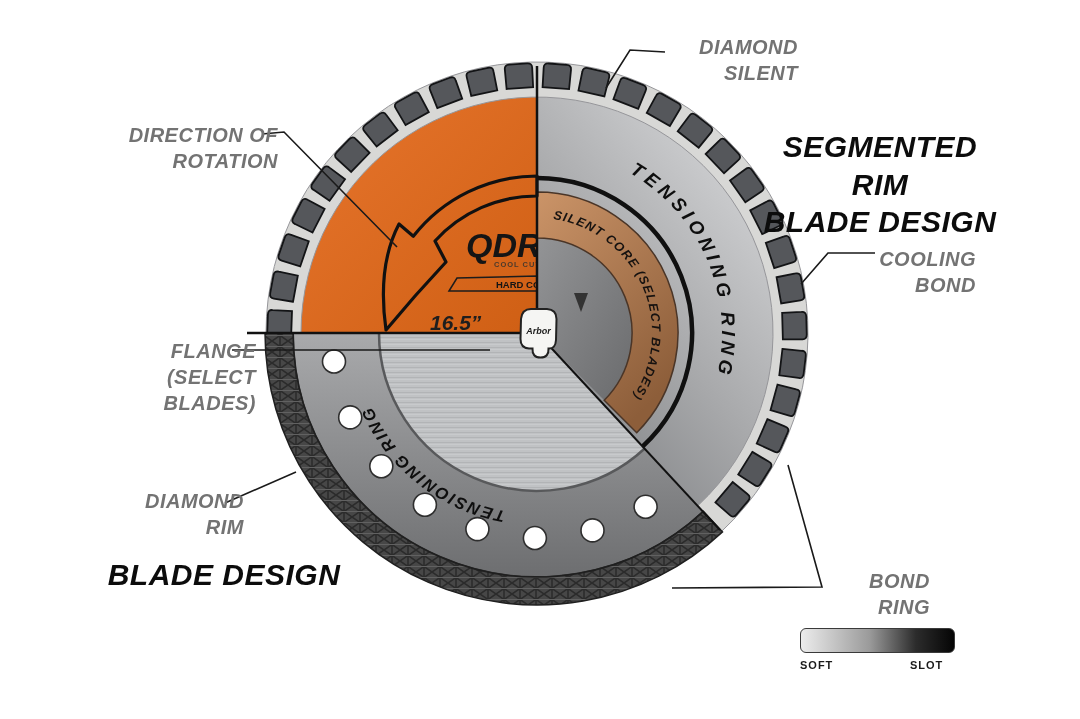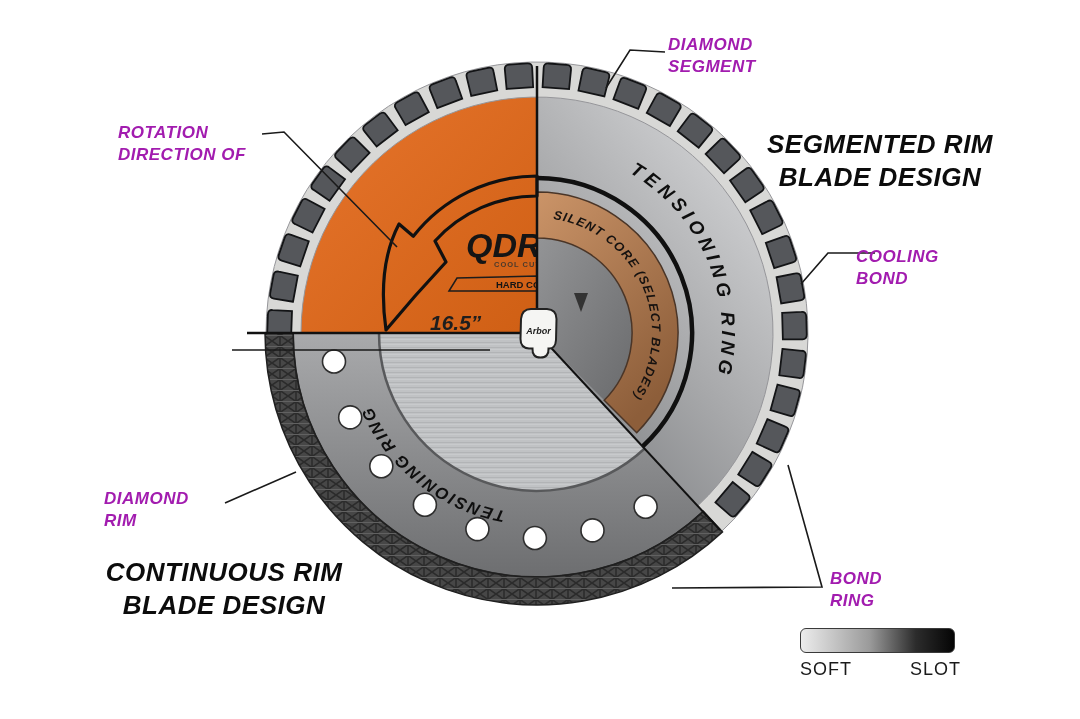--- a/index.html
+++ b/index.html
@@ -1,27 +1,27 @@
 <!DOCTYPE html>
 <html><head>
 <meta charset="utf-8">
 <style>
   html,body{margin:0;padding:0;background:#fff;}
   .stage{position:relative;width:1080px;height:719px;background:#ffffff;overflow:hidden;
          font-family:"Liberation Sans",sans-serif;color:#161616;}
   svg{position:absolute;left:0;top:0;}
-  .lbl{position:absolute;text-align:left;font-style:italic;font-weight:600;
-       font-size:17px;line-height:1.3;letter-spacing:.5px;color:#a21caf;}
+  .lbl{position:absolute;text-align:right;font-style:italic;font-weight:600;
+       font-size:20px;line-height:1.3;letter-spacing:.5px;color:#737373;}
   .lbl span{display:block;}
   .title{position:absolute;text-align:center;font-style:italic;font-weight:800;
-       font-size:26px;line-height:1.25;letter-spacing:.5px;color:#0c0c0c;}
+       font-size:30px;line-height:1.25;letter-spacing:.5px;color:#0c0c0c;}
   .title span{display:block;}
   .legend-bar{position:absolute;left:800px;top:628px;width:153px;height:23px;border-radius:6px;
        border:1.5px solid #3a3a3a;background:linear-gradient(to right,#ececec 0%,#9a9a9a 45%,#2c2c2c 75%,#050505 100%);}
-  .legend-lab{position:absolute;font-size:18px;font-weight:400;letter-spacing:1px;color:#1a1a1a;}
+  .legend-lab{position:absolute;font-size:11px;font-weight:700;letter-spacing:1px;color:#1a1a1a;}
 </style>
 </head>
 <body>
 
 <div class="stage">
 
 <svg width="1080" height="719" viewBox="0 0 1080 719">
   <defs>
     <linearGradient id="gOrange" x1="0" y1="0" x2="1" y2="1">
       <stop offset="0" stop-color="#e8762e"></stop>
@@ -164,46 +164,49 @@
     <path d="M 875 253 L 828 253 L 801 284"></path>
     <path d="M 262 134 L 284 132 L 397 247"></path>
     <path d="M 232 350 L 490 350"></path>
     <path d="M 225 503 L 296 472"></path>
     <path d="M 788 465 L 822 587 L 672 588"></path>
   </g>
 </svg>
 
 <div class="lbl" style="left:668px;top:34px;width:130px;">
   <span>DIAMOND</span>
-  <span>SEGMENT</span>
+  <span>SILENT</span>
 </div>
 
 <div class="title" style="left:760px;top:128px;width:240px;">
   <span>SEGMENTED RIM</span>
   <span>BLADE DESIGN</span>
 </div>
 
 <div class="lbl" style="left:856px;top:246px;width:120px;">
   <span>COOLING</span>
   <span>BOND</span>
 </div>
 
 <div class="lbl" style="left:118px;top:122px;width:160px;">
+  <span>DIRECTION OF</span>
   <span>ROTATION</span>
-  <span>DIRECTION OF</span>
-</div>
-
+</div>
+
+<div class="lbl" style="left:96px;top:338px;width:160px;">
+  <span>FLANGE</span>
+  <span>(SELECT BLADES)</span>
+</div>
 
 <div class="lbl" style="left:104px;top:488px;width:140px;">
   <span>DIAMOND</span>
   <span>RIM</span>
 </div>
 
 <div class="title" style="left:104px;top:556px;width:240px;">
-  <span>CONTINUOUS RIM</span>
   <span>BLADE DESIGN</span>
 </div>
 
 <div class="lbl" style="left:830px;top:568px;width:100px;">
   <span>BOND</span>
   <span>RING</span>
 </div>
 
 <div class="legend-bar"></div>
 <div class="legend-lab" style="left:800px;top:659px;">SOFT</div>

